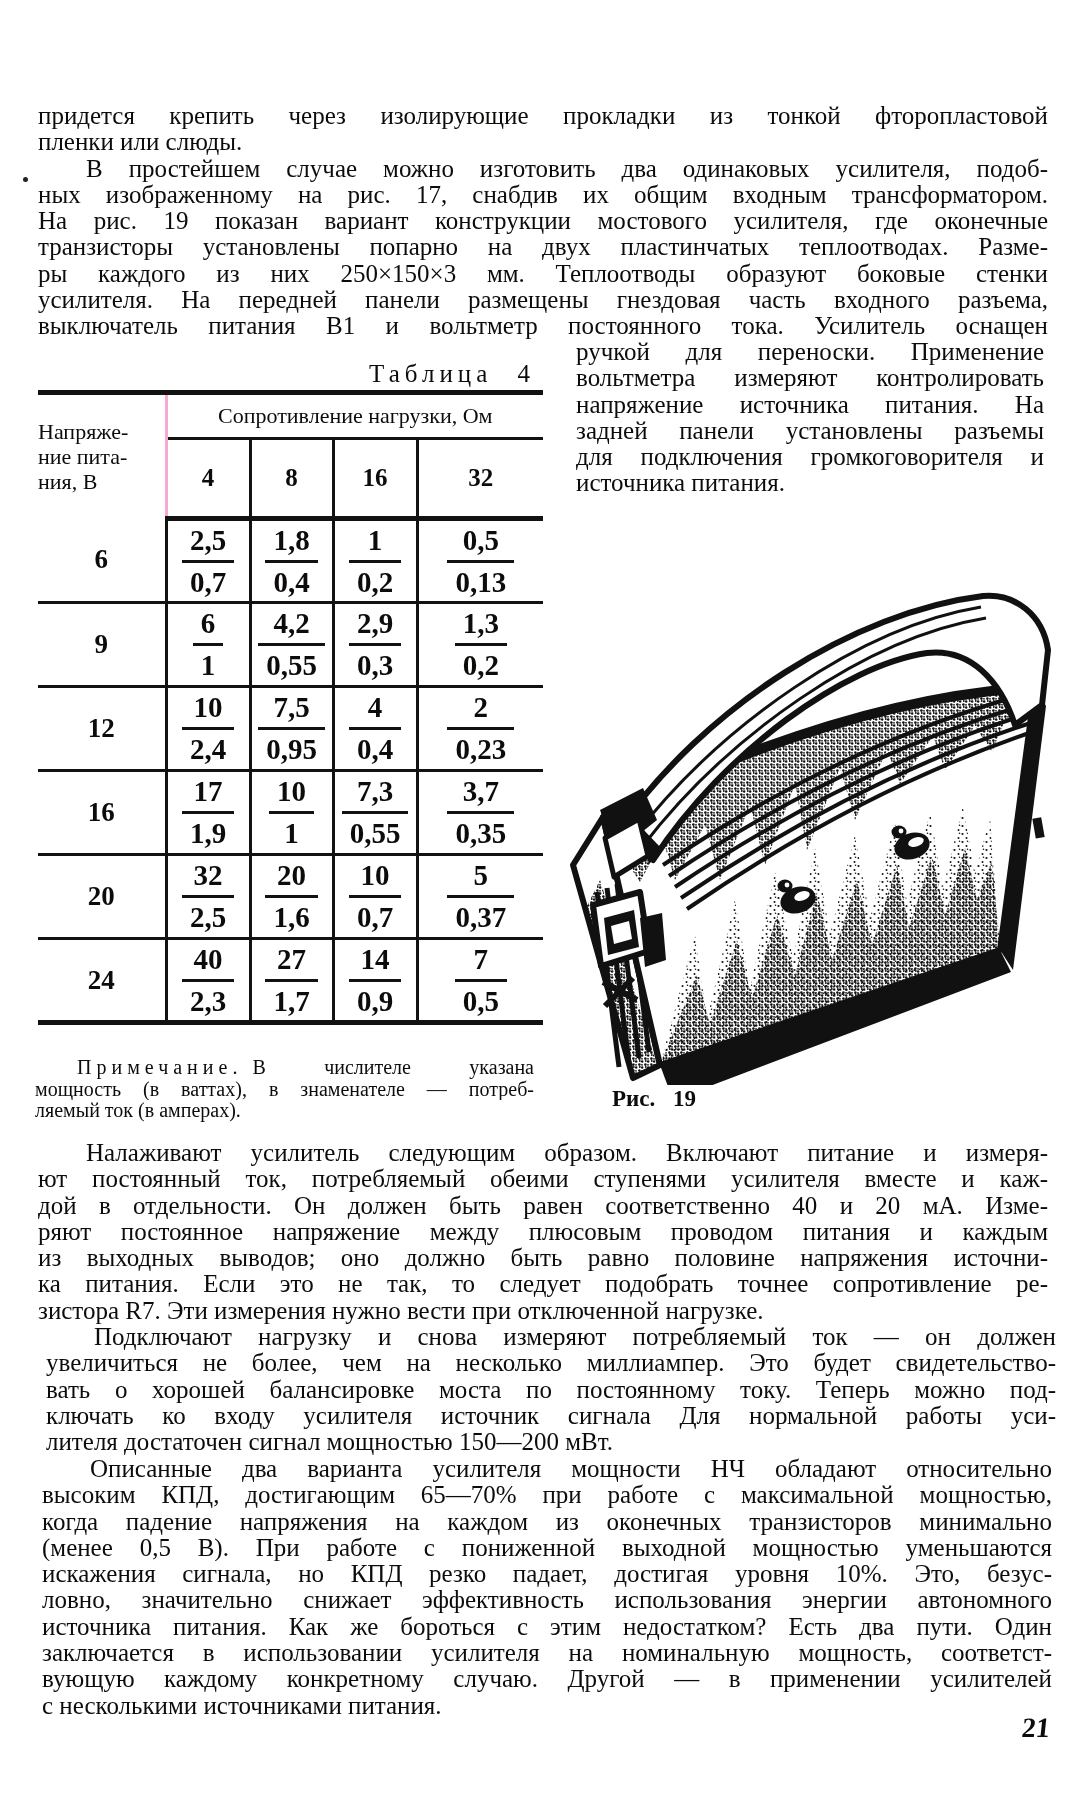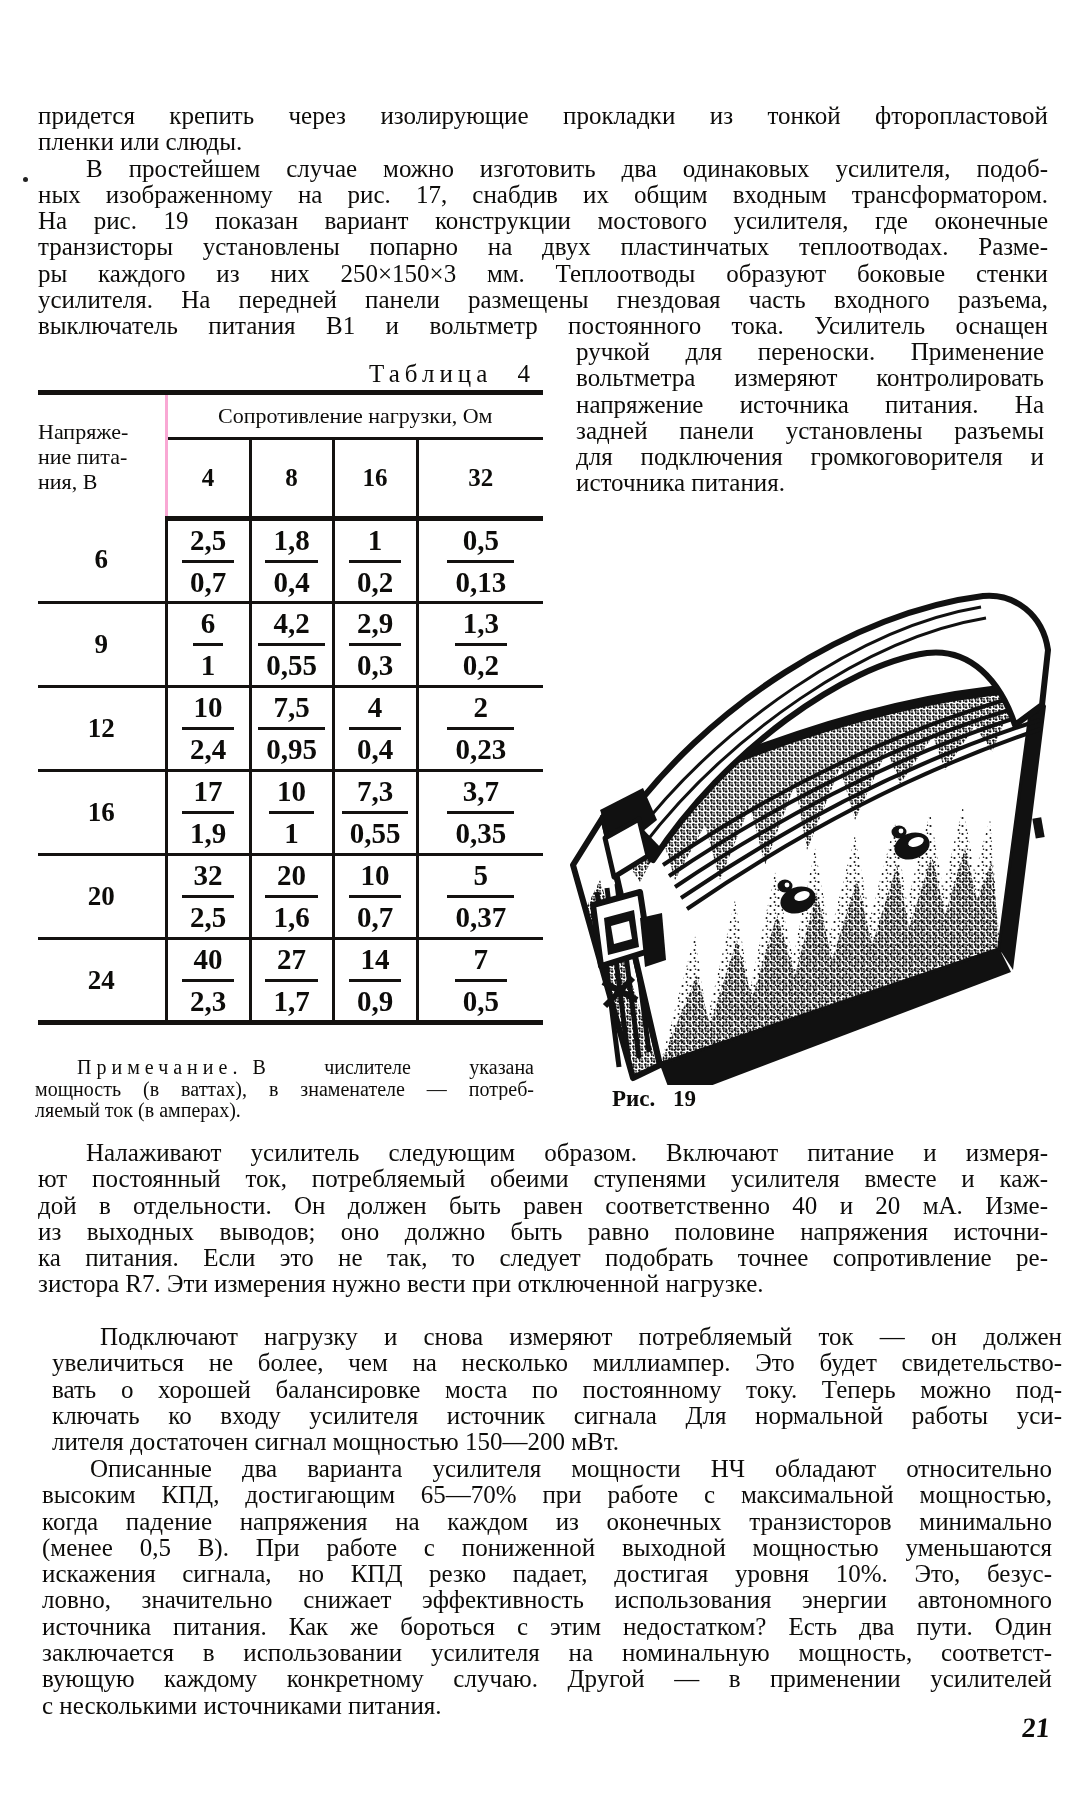--- a/index.html
+++ b/index.html
@@ -328,26 +328,27 @@
 
   <rect x="489" y="298" width="9" height="20" fill="#111" transform="rotate(-10 493 308)"></rect>
 </svg>
 
 <div id="fig-caption" class="blk">Рис. 19</div>
 
 <div class="blk" style="top:1140px;left:38px;width:1010px;">
   <div class="ln ind">Налаживают усилитель следующим образом. Включают питание и измеря-</div>
   <div class="ln">ют постоянный ток, потребляемый обеими ступенями усилителя вместе и каж-</div>
   <div class="ln">дой в отдельности. Он должен быть равен соответственно 40 и 20 мА. Изме-</div>
+  <div class="ln">ряют постоянное напряжение между плюсовым проводом питания и каждым</div>
   <div class="ln">из выходных выводов; оно должно быть равно половине напряжения источни-</div>
   <div class="ln">ка питания. Если это не так, то следует подобрать точнее сопротивление ре-</div>
   <div class="ln end">зистора R7. Эти измерения нужно вести при отключенной нагрузке.</div>
 </div>
 
-<div class="blk" style="top:1324px;left:52px;width:1010px;">
+<div class="blk" style="top:1324px;left:46px;width:1010px;">
   <div class="ln ind">Подключают нагрузку и снова измеряют потребляемый ток — он должен</div>
   <div class="ln">увеличиться не более, чем на несколько миллиампер. Это будет свидетельство-</div>
   <div class="ln">вать о хорошей балансировке моста по постоянному току. Теперь можно под-</div>
   <div class="ln">ключать ко входу усилителя источник сигнала Для нормальной работы уси-</div>
   <div class="ln end">лителя достаточен сигнал мощностью 150—200 мВт.</div>
 </div>
 
 <div class="blk" style="top:1456px;left:42px;width:1010px;">
   <div class="ln ind">Описанные два варианта усилителя мощности НЧ обладают относительно</div>
   <div class="ln">высоким КПД, достигающим 65—70% при работе с максимальной мощностью,</div>

